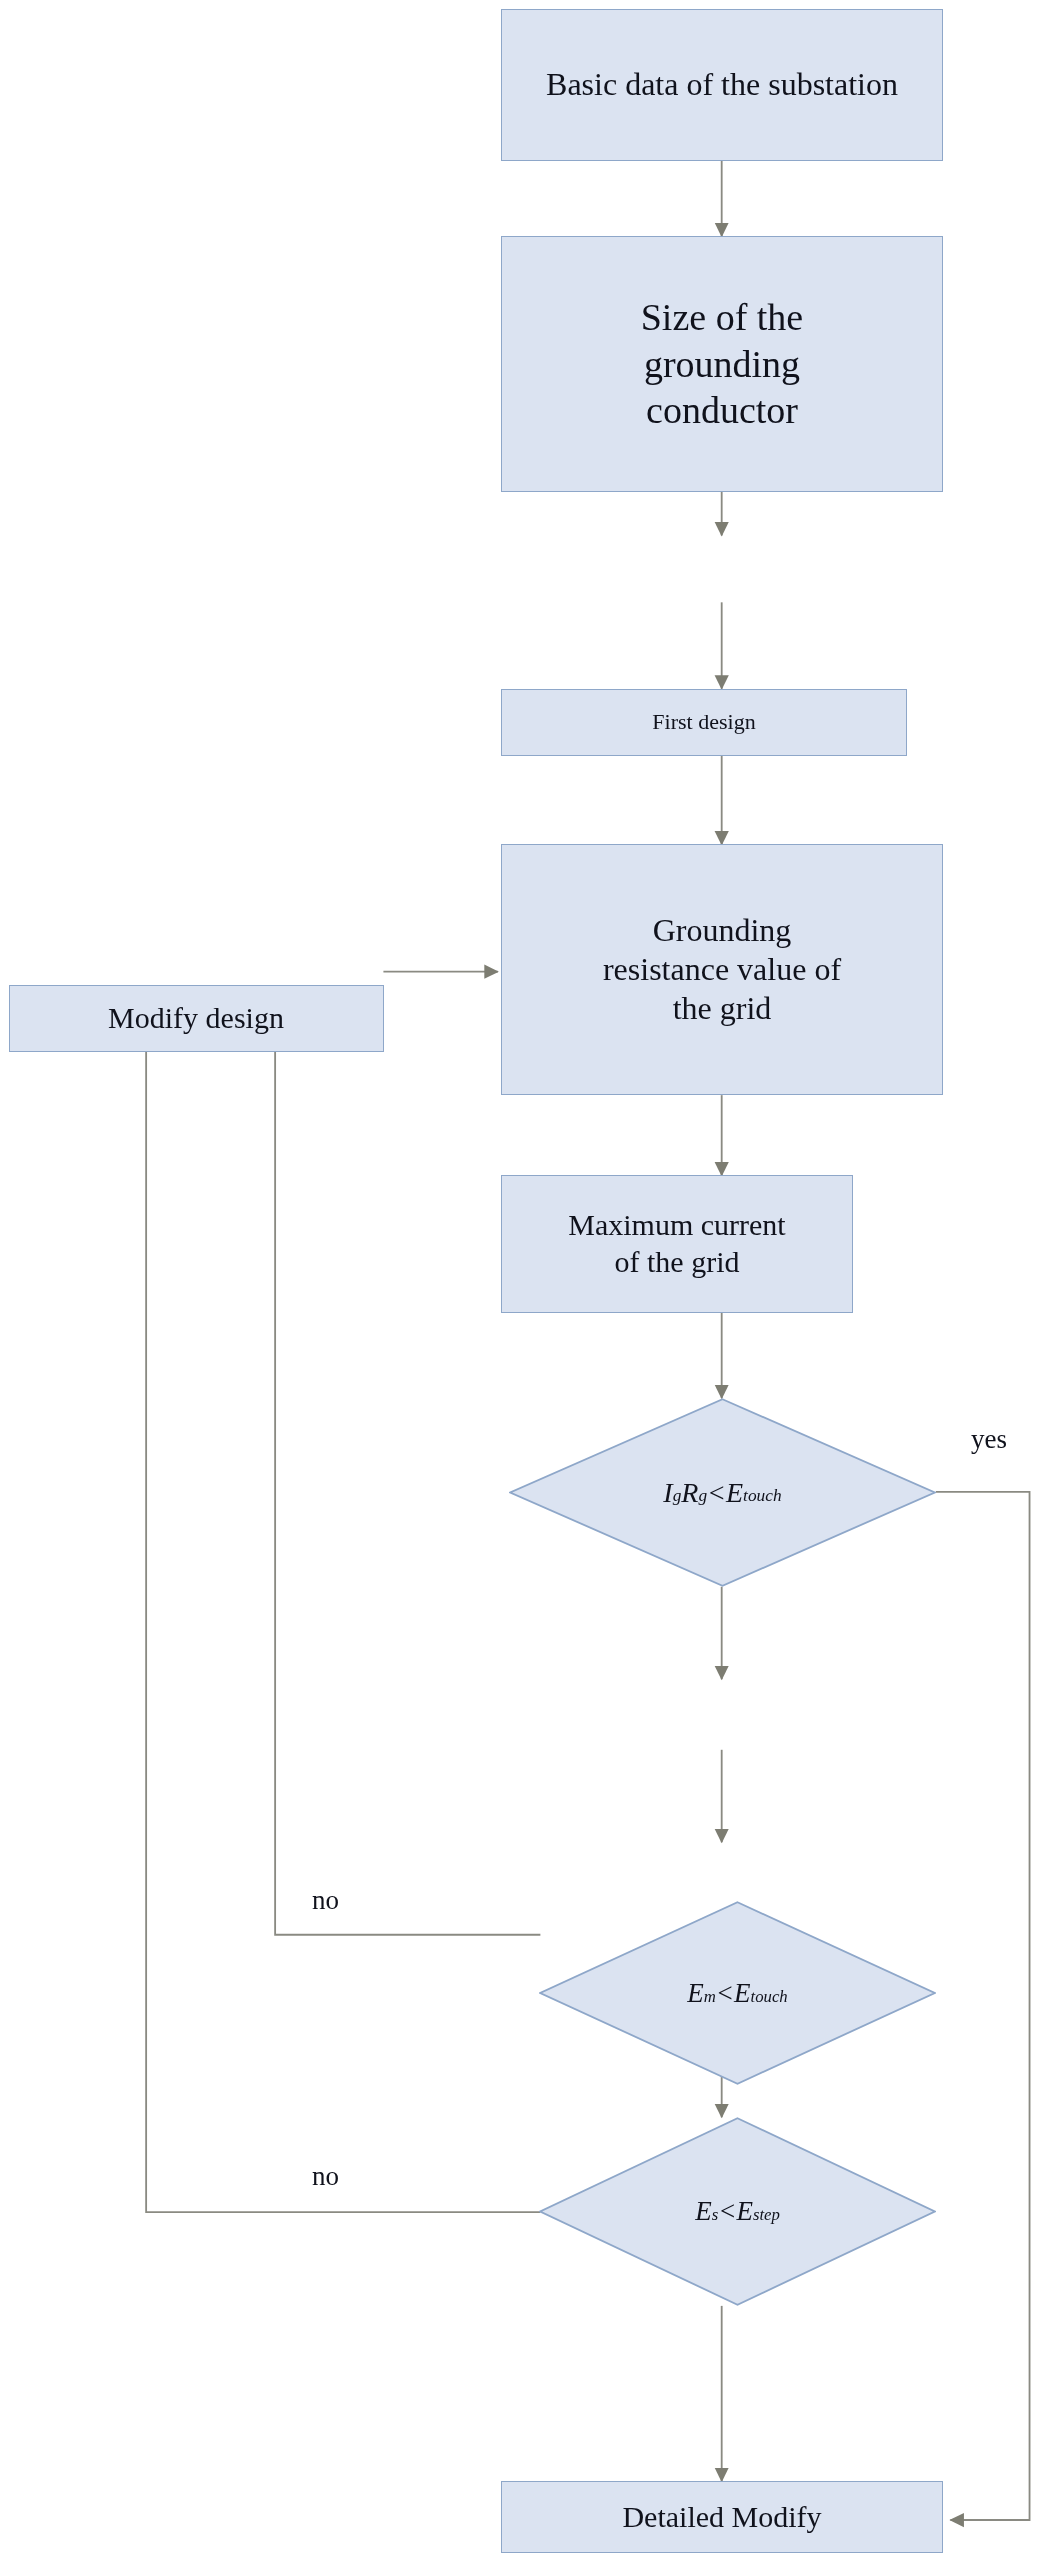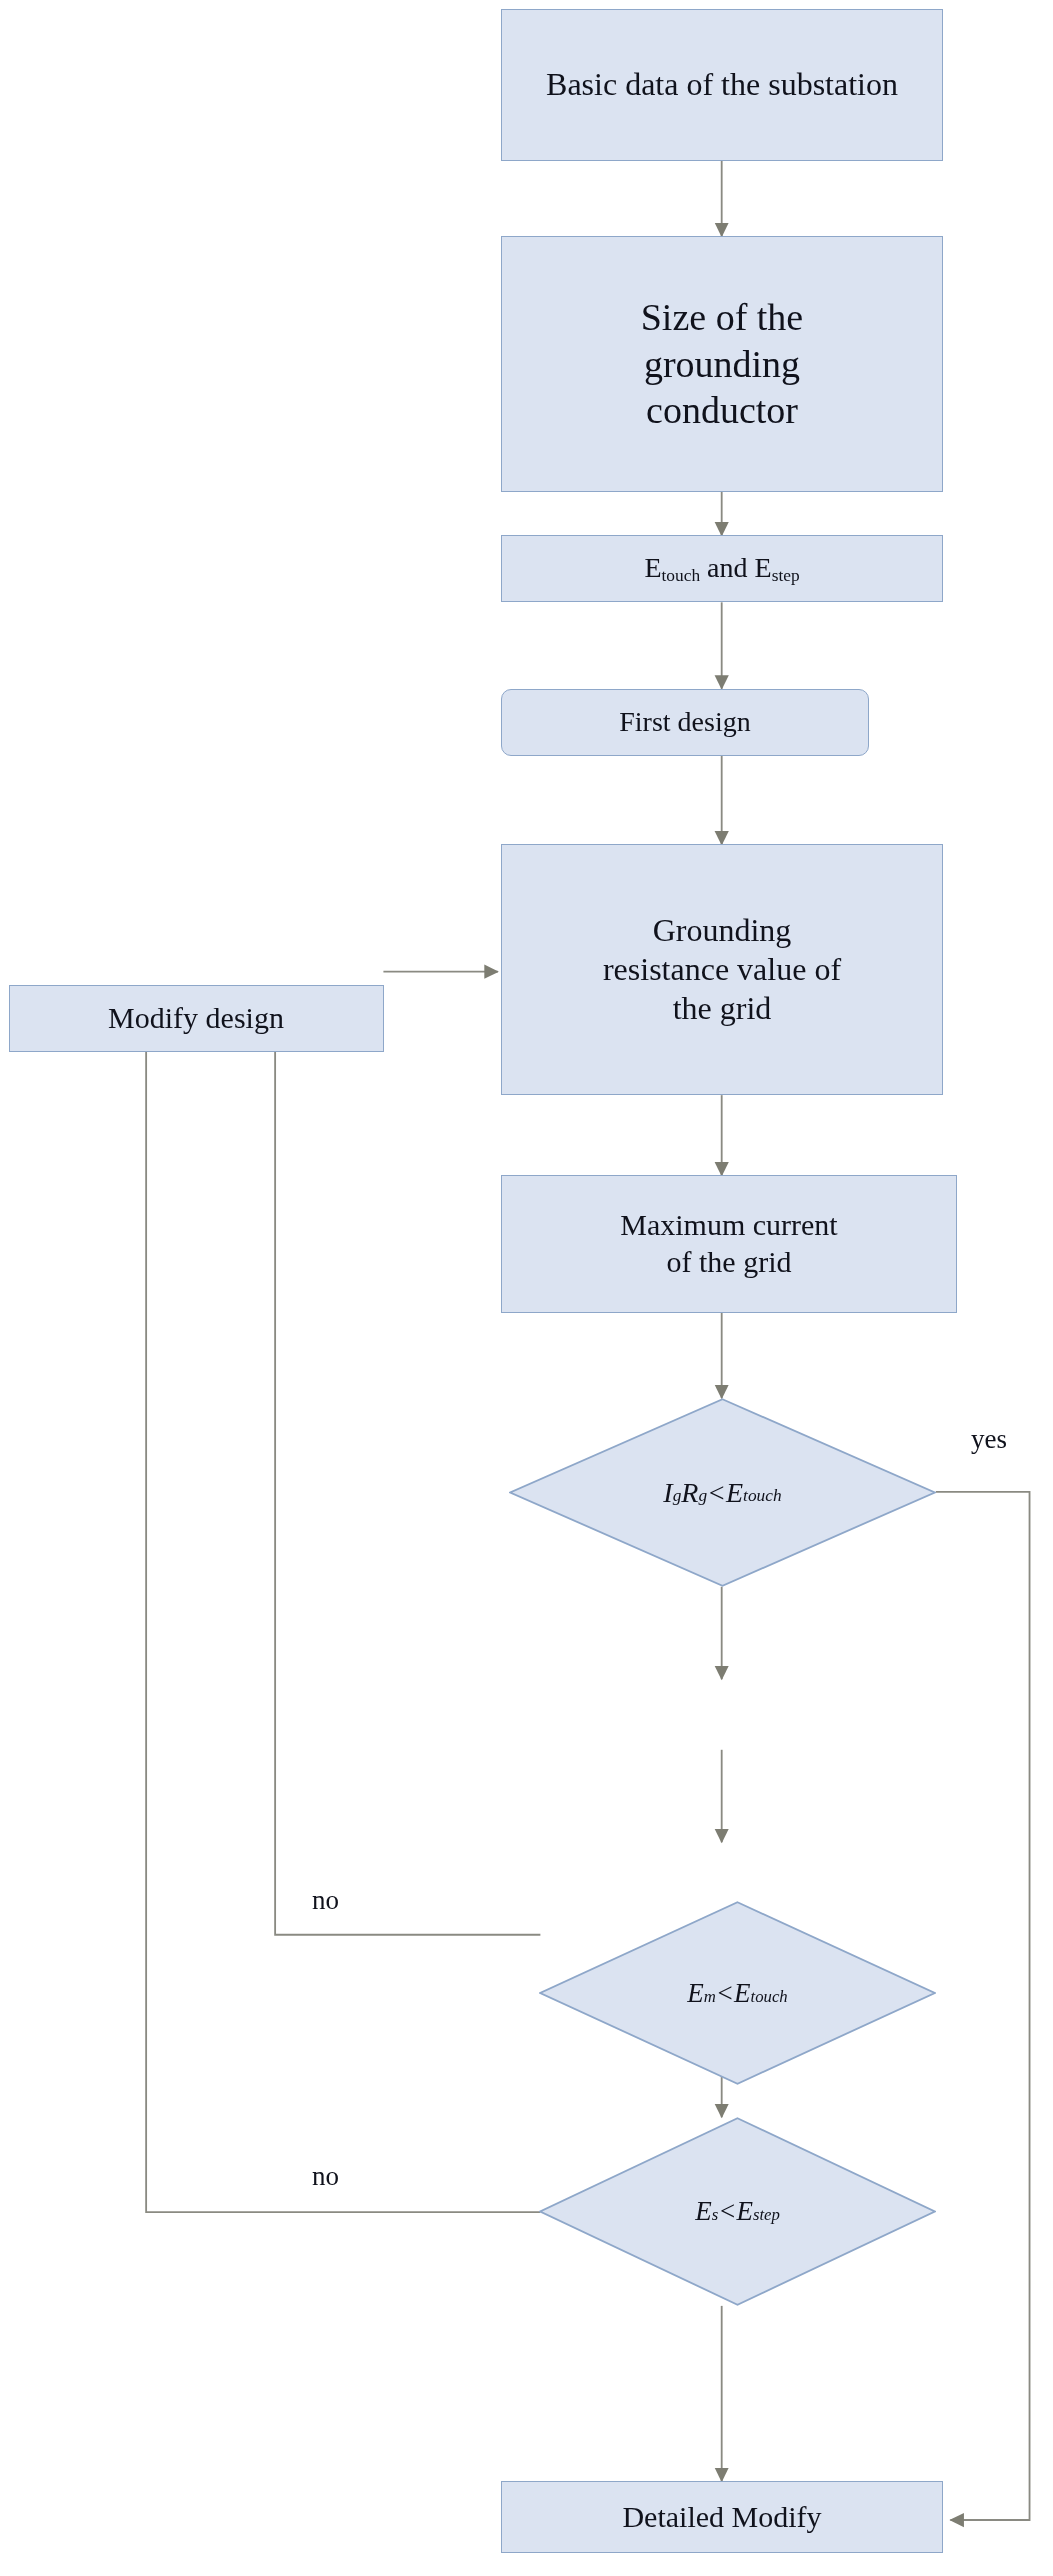--- a/index.html
+++ b/index.html
@@ -119,33 +119,30 @@
   </svg>
 
   <div class="node" style="left:501px; top:8.5px; width:442px; height:152px; font-size:32px;">
     <span class="txt">Basic data of the substation</span>
   </div>
 
   <div class="node" style="left:501px; top:236px; width:442px; height:256px; font-size:38px;justify-content:flex-end;">
     <span class="txt">Size of the<br>grounding<br>conductor</span>
   </div>
 
-  <div class="node" style="left:501px; top:535px; width:442px; height:67px; font-size:28px;">
-    <span class="txt">E<sub>touch</sub> and E<sub>step</sub></span>
-  </div>
 
-  <div class="node" style="left:501px; top:689px; width:368px; height:67px; font-size:28px;border-radius:10px;">
+  <div class="node" style="left:501px; top:689px; width:406px; height:67px; font-size:22px;">
     <span class="txt">First design</span>
   </div>
 
   <div class="node" style="left:501px; top:844px; width:442px; height:251px; font-size:32px;">
     <span class="txt">Grounding<br>resistance value of<br>the grid</span>
   </div>
 
-  <div class="node" style="left:501px; top:1175px; width:456px; height:138px; font-size:30px;">
+  <div class="node" style="left:501px; top:1175px; width:352px; height:138px; font-size:30px;">
     <span class="txt">Maximum current<br>of the grid</span>
   </div>
 
   <div class="node" style="left:8.5px; top:985px; width:375px; height:67px; font-size:30px;">
     <span class="txt">Modify design</span>
   </div>
 
   <div class="diamond-wrap" style="left:509px; top:1398px; width:427px; height:189px;">
     <svg viewBox="0 0 702 310" preserveAspectRatio="none">
       <polygon points="351,2 700,155 351,308 2,155" fill="#dbe3f1" stroke="#8ea7c9" stroke-width="3"></polygon>

